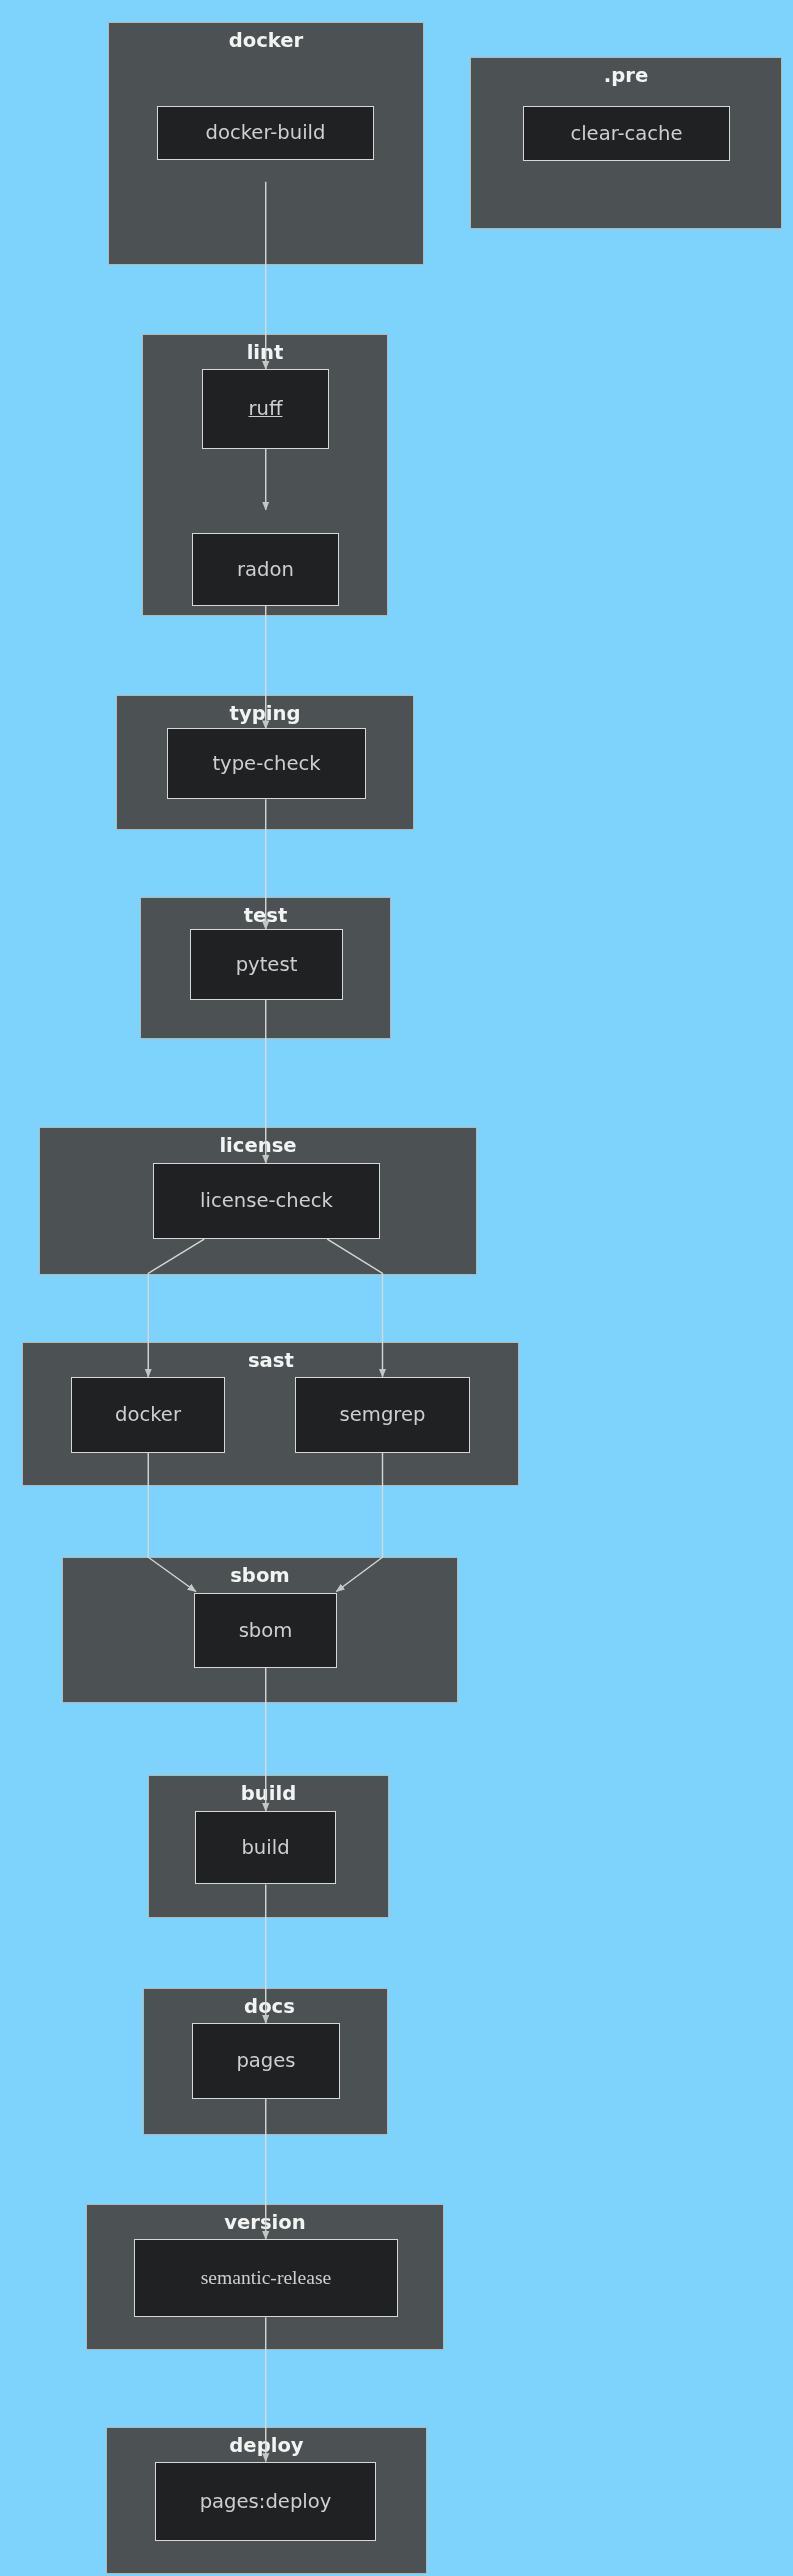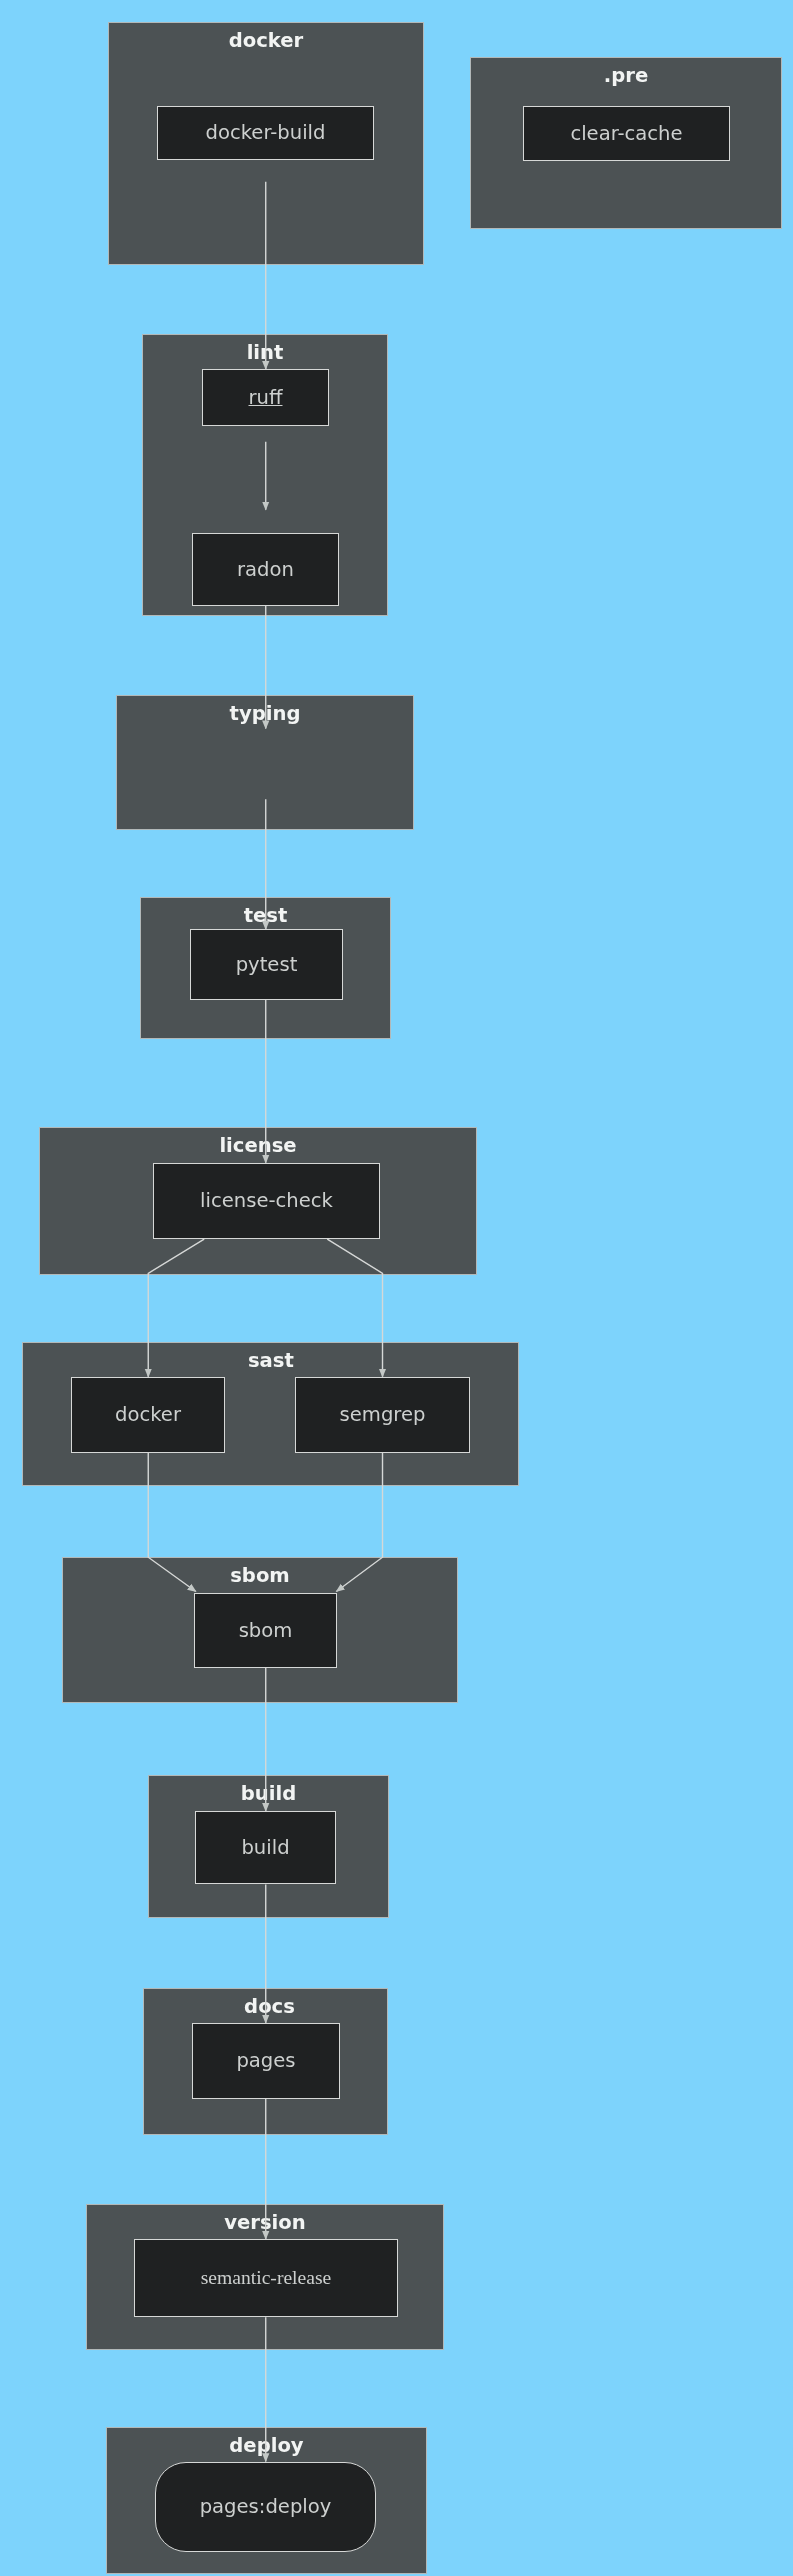--- a/index.html
+++ b/index.html
@@ -77,25 +77,26 @@
       <div class="cluster-label" style="color: rgb(242, 244, 243);">docker</div>
     </div>
     <div class="node" style="left: 157px; top: 106px; width: 217px; height: 54px; background: rgb(31, 33, 34); border-color: rgb(214, 216, 215); color: rgb(205, 208, 207);">docker-build</div>
     <div class="cluster" style="left: 470px; top: 57px; width: 312px; height: 172px; background: rgb(76, 82, 84); border-color: rgb(178, 184, 184);">
       <div class="cluster-label" style="color: rgb(242, 244, 243);">.pre</div>
     </div>
     <div class="node" style="left: 523px; top: 106px; width: 207px; height: 55px; background: rgb(31, 33, 34); border-color: rgb(214, 216, 215); color: rgb(205, 208, 207);">clear-cache</div>
     <div class="cluster" style="left: 142px; top: 334px; width: 246px; height: 282px; background: rgb(76, 82, 84); border-color: rgb(178, 184, 184);">
       <div class="cluster-label" style="color: rgb(242, 244, 243);">lint</div>
     </div>
-    <div class="node" style="left: 202px; top: 369px; width: 127px; height: 57px; background: rgb(31, 33, 34); border-color: rgb(214, 216, 215); color: rgb(205, 208, 207); text-decoration: underline;">ruff</div>
+    <div class="node" style="left: 202px; top: 369px; width: 127px; height: 80px; background: rgb(31, 33, 34); border-color: rgb(214, 216, 215); color: rgb(205, 208, 207); text-decoration: underline;">ruff</div>
     <div class="node" style="left: 192px; top: 509px; width: 147px; height: 73px; background: rgb(31, 33, 34); border-color: rgb(214, 216, 215); color: rgb(205, 208, 207); margin-top: 24px;">radon</div>
     <div class="cluster" style="left: 116px; top: 695px; width: 298px; height: 135px; background: rgb(76, 82, 84); border-color: rgb(178, 184, 184);">
       <div class="cluster-label" style="color: rgb(242, 244, 243);">typing</div>
     </div>
+    <div class="node" style="left: 167px; top: 728px; width: 199px; height: 71px; background: rgb(31, 33, 34); border-color: rgb(214, 216, 215); color: rgb(205, 208, 207);">type-check</div>
     <div class="cluster" style="left: 140px; top: 897px; width: 251px; height: 142px; background: rgb(76, 82, 84); border-color: rgb(178, 184, 184);">
       <div class="cluster-label" style="color: rgb(242, 244, 243);">test</div>
     </div>
     <div class="node" style="left: 190px; top: 929px; width: 153px; height: 71px; background: rgb(31, 33, 34); border-color: rgb(214, 216, 215); color: rgb(205, 208, 207);">pytest</div>
     <div class="cluster" style="left: 39px; top: 1127px; width: 438px; height: 148px; background: rgb(76, 82, 84); border-color: rgb(178, 184, 184);">
       <div class="cluster-label" style="color: rgb(242, 244, 243);">license</div>
     </div>
     <div class="node" style="left: 153px; top: 1163px; width: 227px; height: 76px; background: rgb(31, 33, 34); border-color: rgb(214, 216, 215); color: rgb(205, 208, 207);">license-check</div>
     <div class="cluster" style="left: 22.4px; top: 1342px; width: 497px; height: 144px; background: rgb(76, 82, 84); border-color: rgb(178, 184, 184);">
       <div class="cluster-label" style="color: rgb(242, 244, 243);">sast</div>
@@ -114,15 +115,15 @@
       <div class="cluster-label" style="color: rgb(242, 244, 243); margin-left: 8px;">docs</div>
     </div>
     <div class="node" style="left: 192px; top: 2023px; width: 148px; height: 76px; background: rgb(31, 33, 34); border-color: rgb(214, 216, 215); color: rgb(205, 208, 207);">pages</div>
     <div class="cluster" style="left: 86px; top: 2204px; width: 358px; height: 146px; background: rgb(76, 82, 84); border-color: rgb(178, 184, 184);">
       <div class="cluster-label" style="color: rgb(242, 244, 243);">version</div>
     </div>
     <div class="node" style="left: 134px; top: 2239px; width: 264px; height: 78px; background: rgb(31, 33, 34); border-color: rgb(214, 216, 215); color: rgb(205, 208, 207); font-family: Liberation Serif, serif;">semantic-release</div>
     <div class="cluster" style="left: 106px; top: 2427px; width: 321px; height: 147px; background: rgb(76, 82, 84); border-color: rgb(178, 184, 184);">
       <div class="cluster-label" style="color: rgb(242, 244, 243);">deploy</div>
     </div>
-    <div class="node" style="left: 155px; top: 2462px; width: 221px; height: 90px; background: rgb(31, 33, 34); border-color: rgb(214, 216, 215); color: rgb(205, 208, 207); border-radius: 31px;">pages:deploy</div>
+    <div class="node" style="left: 155px; top: 2462px; width: 221px; height: 79px; background: rgb(31, 33, 34); border-color: rgb(214, 216, 215); color: rgb(205, 208, 207);">pages:deploy</div>
   </div>
 
 
 </body></html>

